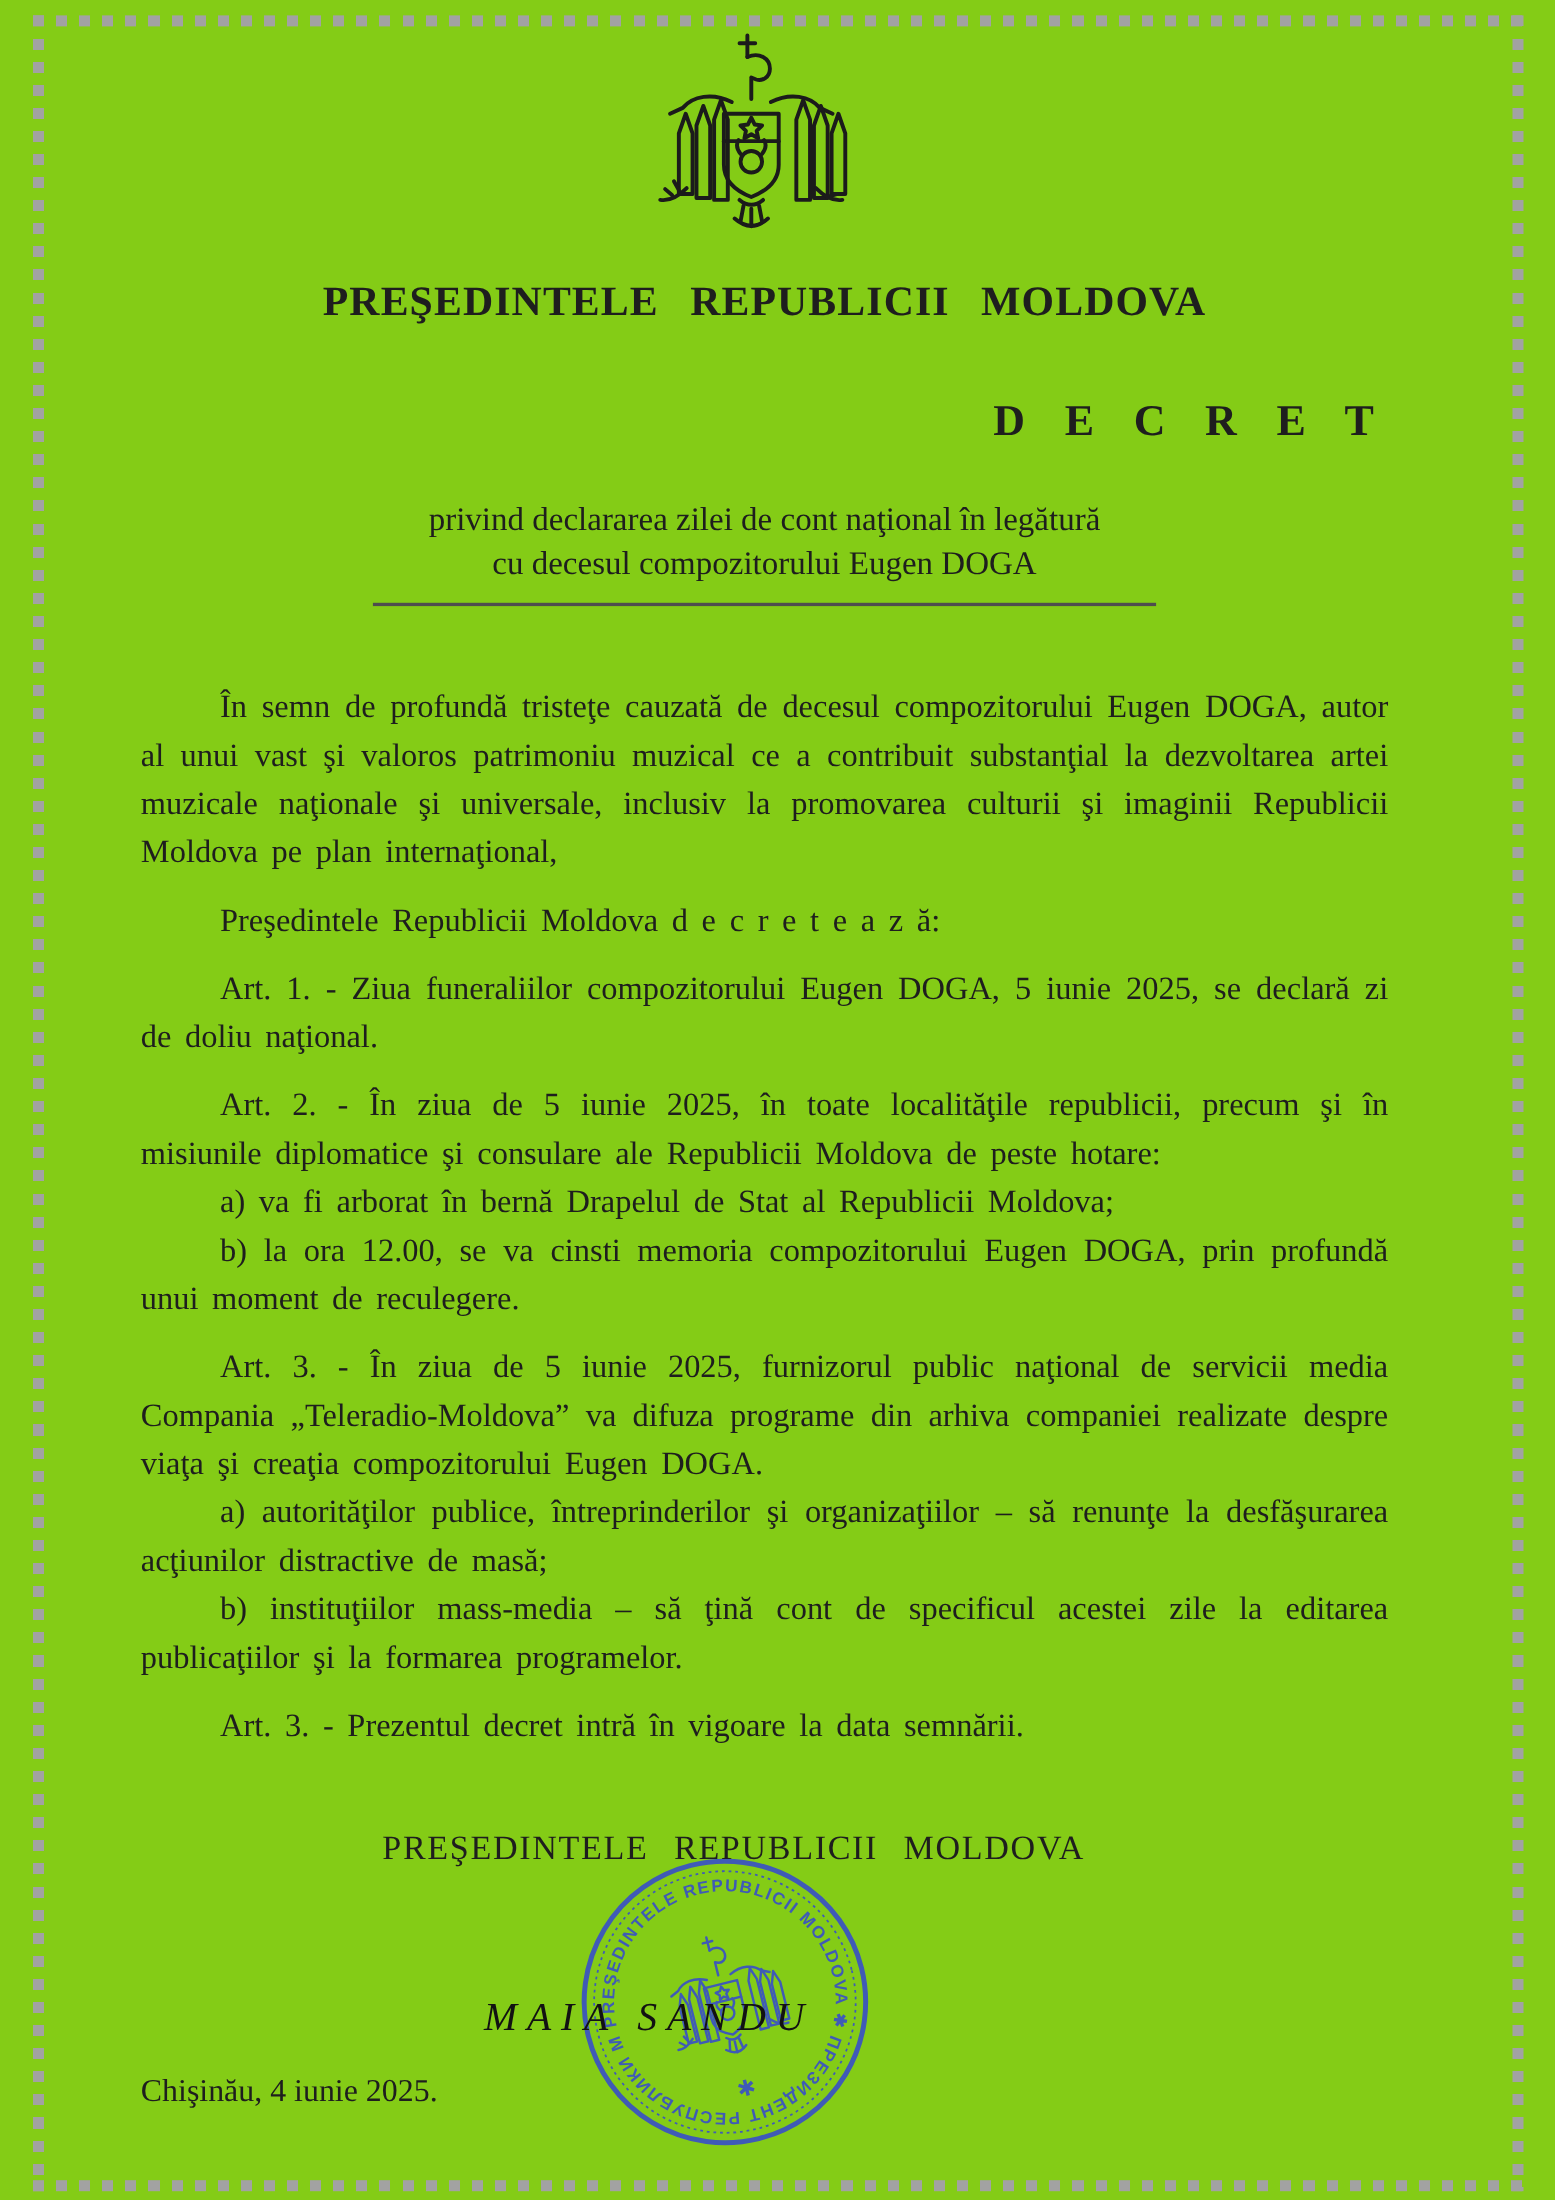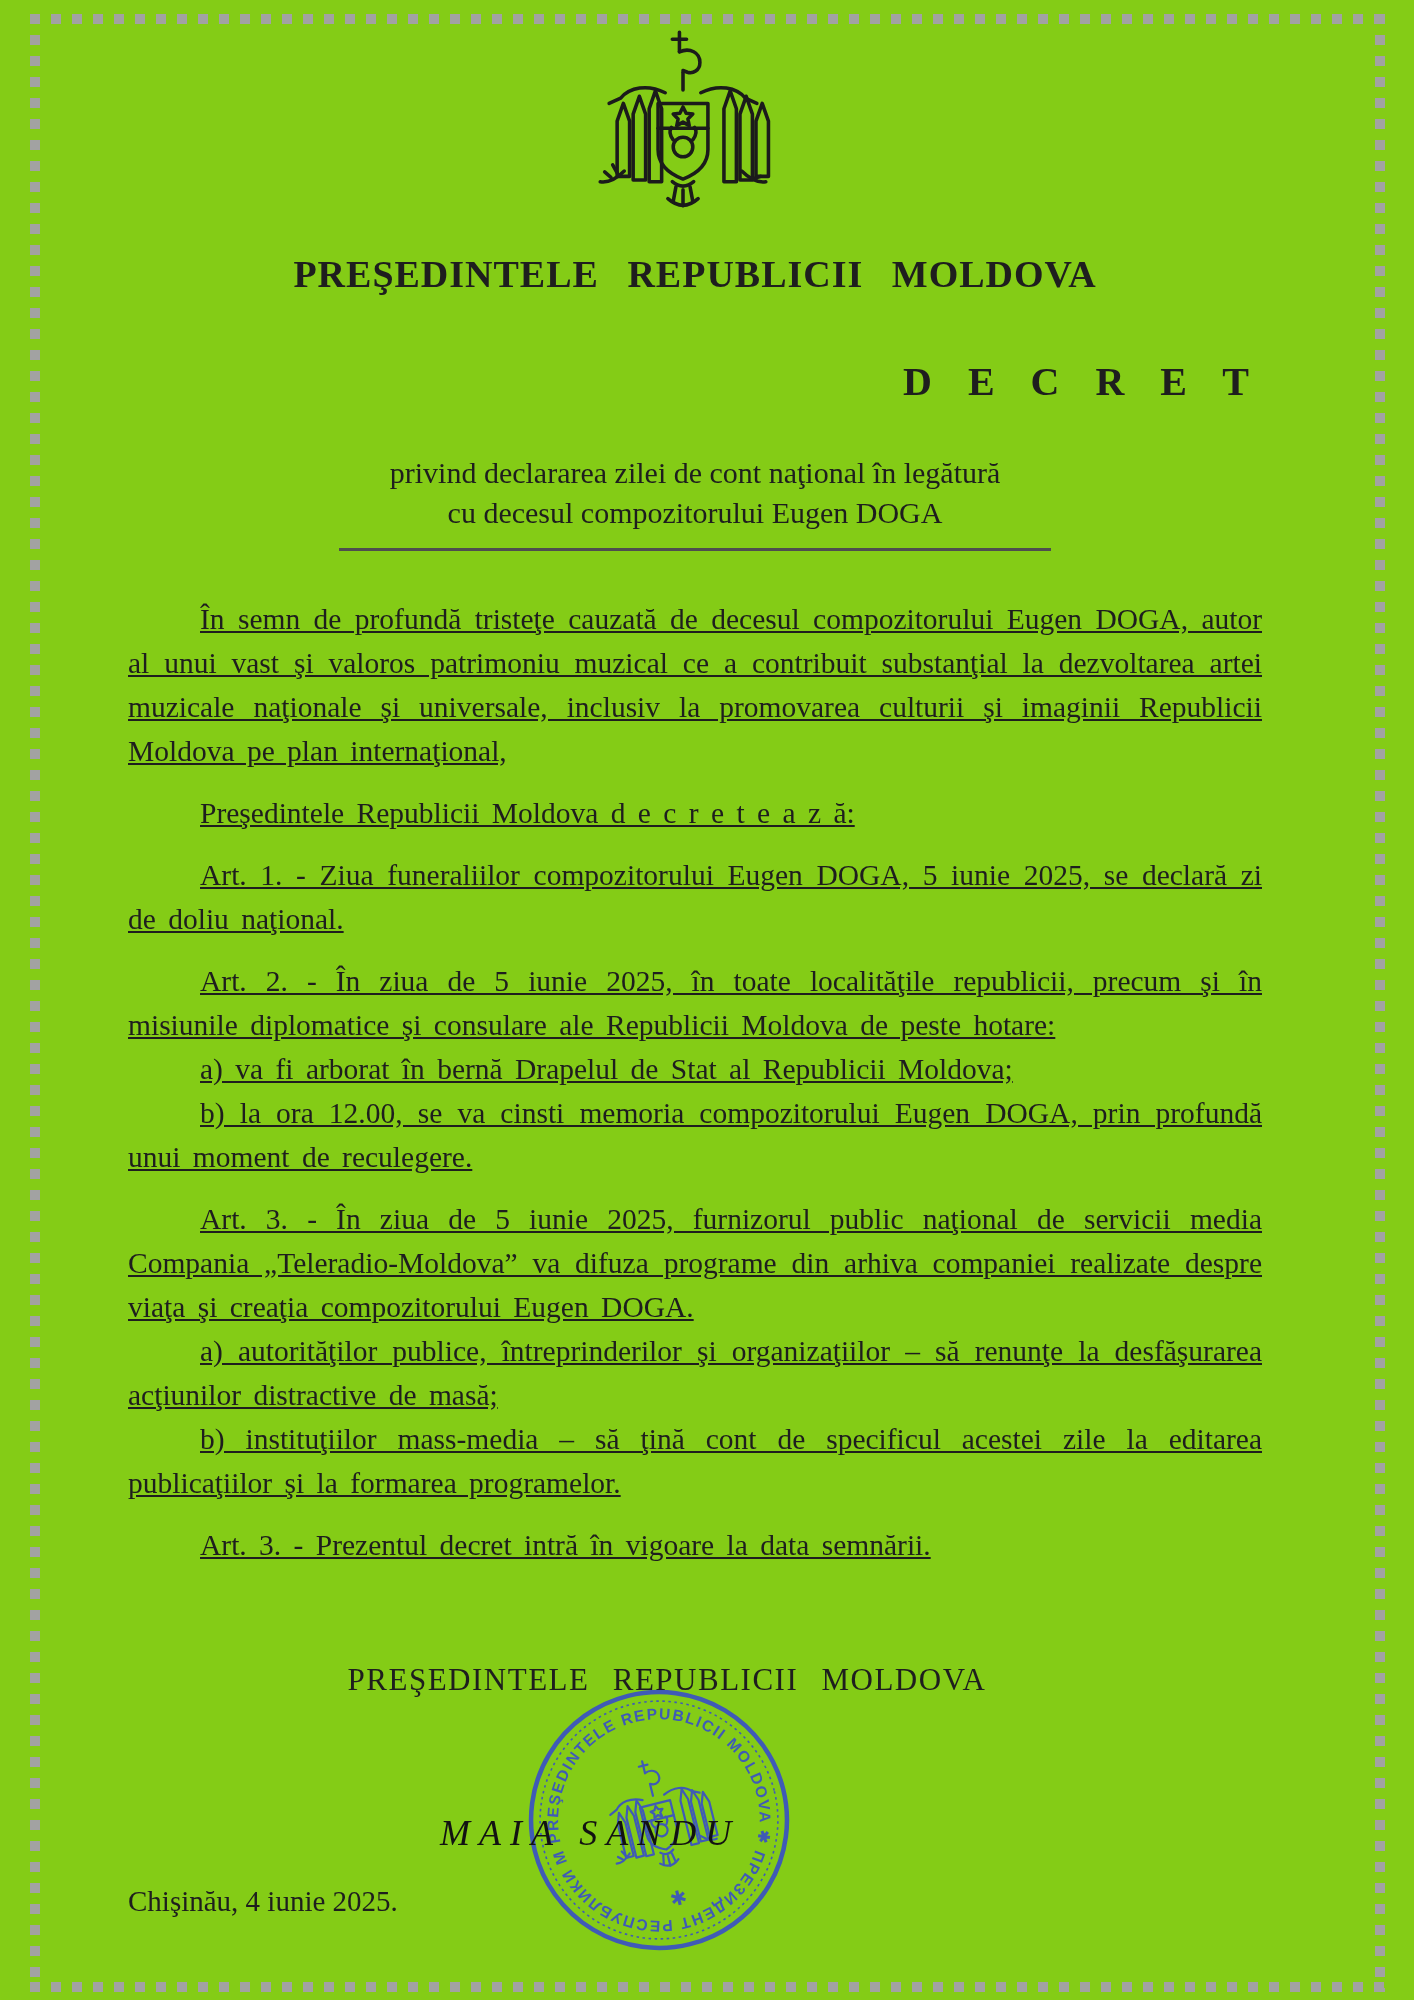--- a/index.html
+++ b/index.html
@@ -21,21 +21,21 @@
   
   .emblem{position:absolute;left:594px;top:26px;width:178px;height:210px;color:#1b1b1b;}
 
   
   .content{position:absolute;left:128px;top:252px;width:1134px;}
   .title{font-size:38px;font-weight:bold;letter-spacing:1px;word-spacing:18px;
          text-align:center;margin:0;white-space:nowrap;}
   .decret{font-size:40px;font-weight:bold;letter-spacing:13px;text-align:right;margin:62px 0 0;}
   .subject{font-size:30px;text-align:center;margin:48px 0 0;line-height:40px;}
   .rule{width:712px;height:3px;background:#4e4e4e;margin:15px auto 0;}
-  .bodytext{margin-top:46px;text-decoration:underline;}
+  .bodytext{margin-top:70px;}
   p.para{font-size:29.5px;line-height:44px;text-align:justify;text-indent:72px;
          margin:0;word-spacing:5px;}
   p.gap{margin-top:18px;}
 
   
   .sig-title{position:absolute;left:128px;top:1662px;width:1134px;text-align:center;
              font-size:31px;letter-spacing:1.5px;word-spacing:14px;
              transform:translateX(-28px);white-space:nowrap;z-index:3;}
   .stamp{position:absolute;left:525px;top:1686px;width:268px;height:268px;
          transform:rotate(-14deg);z-index:2;opacity:.92;}

